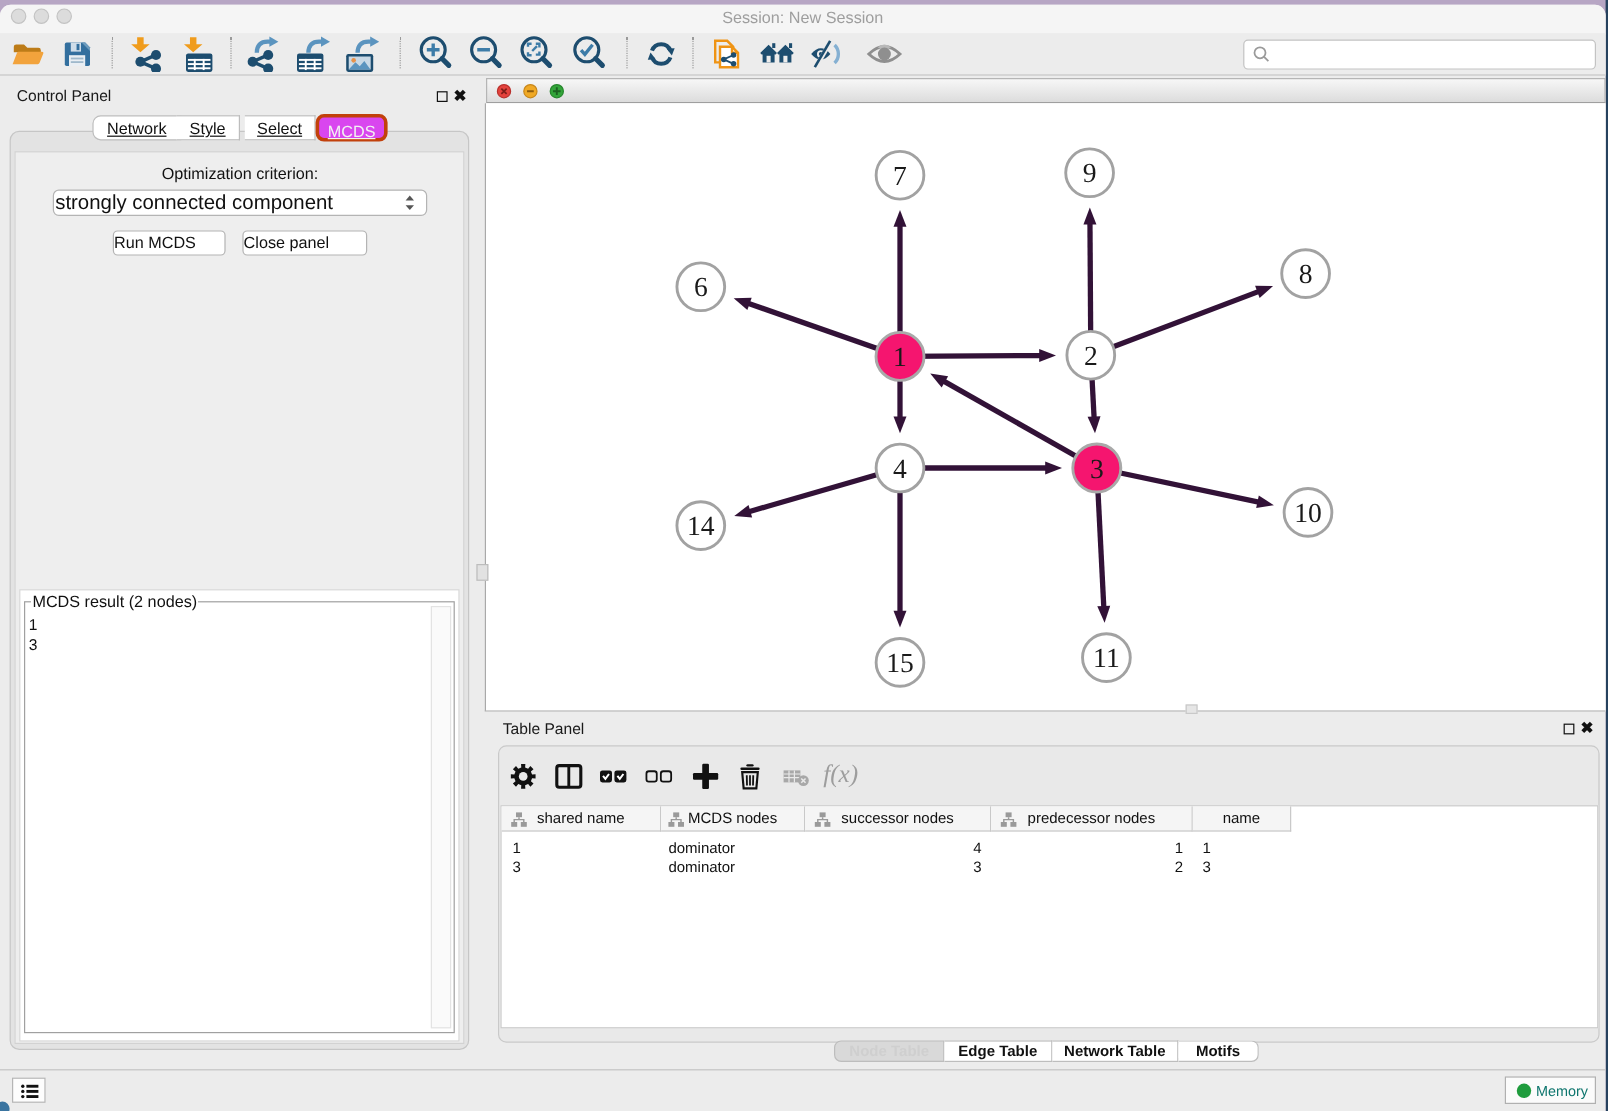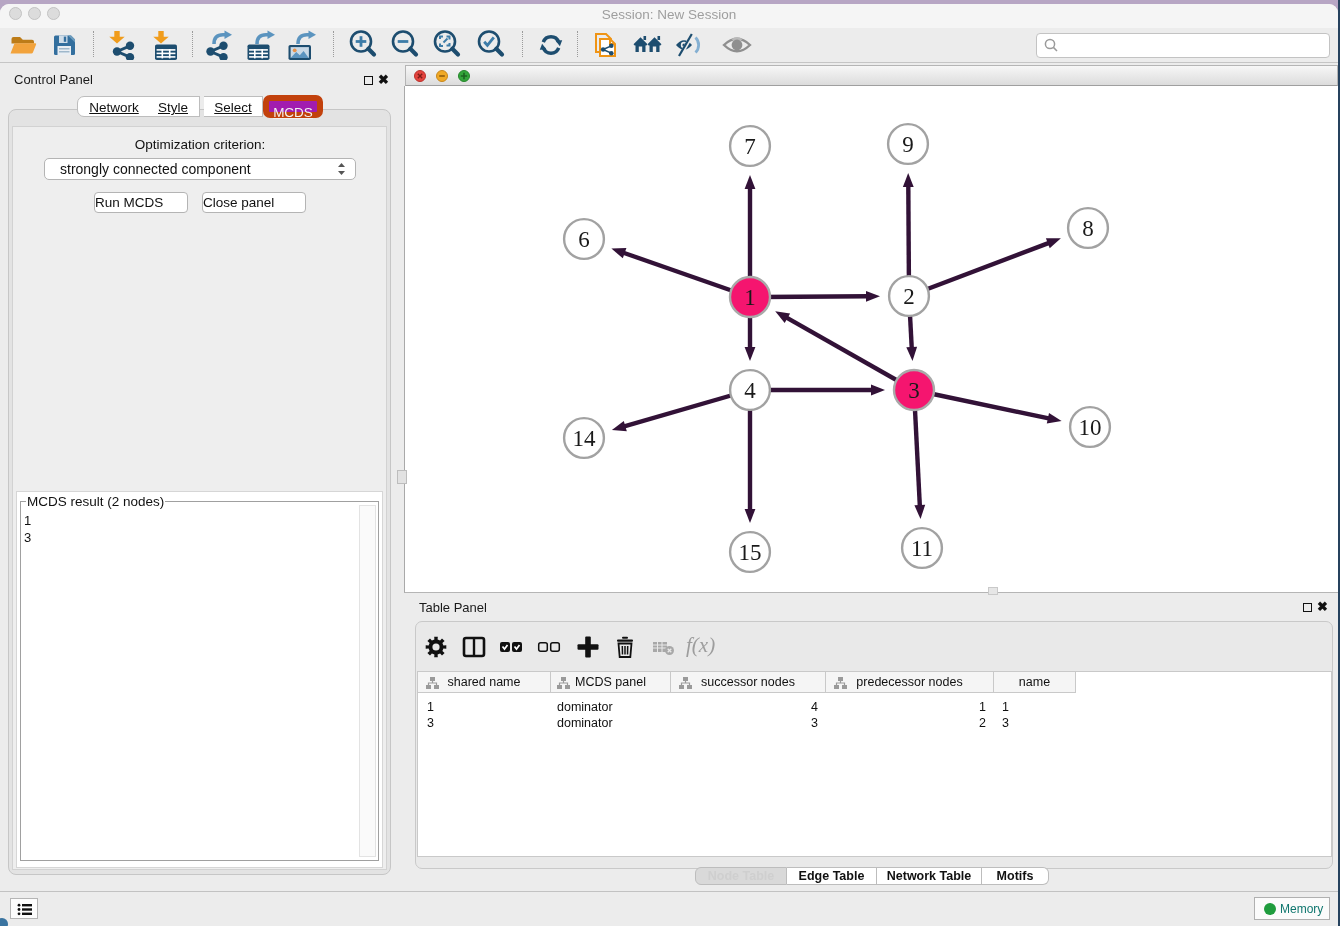--- a/index.html
+++ b/index.html
@@ -31,21 +31,21 @@
        box-sizing:border-box;font-size:13.5px;color:#111;
        text-align:center;line-height:21px;text-decoration:underline;}
   #cp-box{position:absolute;left:8px;top:109px;width:383px;height:766px;background:#e3e3e3;
           border:1px solid #c6c6c6;border-radius:8px;box-sizing:border-box;}
   #cp-inner{position:absolute;left:12px;top:126px;width:375px;height:744px;background:#eeeeee;
             border:1px solid #d2d2d2;box-sizing:border-box;}
   #optlabel{position:absolute;left:0;top:137px;width:400px;text-align:center;
             font-size:13.5px;color:#111;}
   #dropdown{position:absolute;left:44px;top:158px;width:312px;height:22px;background:#fff;
             border:1px solid #b4b4b4;border-radius:5px;box-sizing:border-box;
-            font-size:14px;color:#111;line-height:20px;padding-left:15px;}
+            font-size:17px;color:#111;line-height:20px;padding-left:1px;}
   .btn{position:absolute;top:192px;height:21px;background:#fff;border:1px solid #b4b4b4;
        border-radius:4px;box-sizing:border-box;font-size:13.5px;color:#111;
        line-height:19px;}
   #mcds-fs{position:absolute;left:16px;top:491px;width:367px;height:377px;box-sizing:border-box;
            background:#fff;border:1px solid #d6d6d6;}
   #mcds-fs fieldset{border:1px solid #a0a0a0;margin:2px 3px 0 3px;padding:0;width:359px;height:367px;
                     box-sizing:border-box;background:#fff;}
   #mcds-fs legend{font-size:13.5px;color:#111;margin-left:5px;padding:0 1px;}
   #mcds-text{position:absolute;left:7px;top:21px;font-size:13px;color:#111;line-height:16.5px;}
   #mcds-sb{position:absolute;right:6px;top:13px;width:15px;height:350px;background:#fafafa;
@@ -224,21 +224,21 @@
 </div>
 
 <div id="cp-title">Control Panel</div>
 <div class="floatsq" style="left:364px;top:76px;"></div>
 <div class="closex" style="left:378px;top:72px;">✖</div>
 <div id="cp-box"></div>
 <div id="cp-inner"></div>
 <div class="tab" style="left:77px;width:74px;border-radius:7px 0 0 7px;">Network</div>
 <div class="tab" style="left:147px;width:53px;border-left:none;">Style</div>
 <div class="tab" style="left:204px;width:59px;border-left:none;">Select</div>
-<div class="tab" style="left:263px;width:60px;border:6px solid #c2410c;background:#a21caf;color:#f2f2f2;border-radius:7px;top:95px;height:23px;line-height:23px;">MCDS</div>
+<div class="tab" style="left:263px;width:60px;border:3px solid #c2410c;background:#d946ef;color:#f2f2f2;border-radius:7px;top:95px;height:23px;line-height:23px;">MCDS</div>
 <div id="optlabel">Optimization criterion:</div>
 <div id="dropdown">strongly connected component
   <svg width="9" height="14" style="position:absolute;right:9px;top:3px;" viewBox="0 0 9 14">
     <path d="M1 5 L4.5 1 L8 5 Z" fill="#555"></path>
       <path d="M1 9 L4.5 13 L8 9 Z" fill="#555"></path>
   </svg>
 </div>
 <div class="btn" style="left:94px;width:94px;">Run MCDS</div>
 <div class="btn" style="left:202px;width:104px;">Close panel</div>
 <div id="mcds-fs">
@@ -383,21 +383,21 @@
     <rect x="9" y="9" width="5" height="4" fill="#9a9a9a"></rect>
   </svg>
 <svg class="abs" style="left:833px;top:676px;z-index:3;" width="15" height="14" viewBox="0 0 15 14">
     <rect x="5" y="1" width="5" height="4" fill="#9a9a9a"></rect>
     <path d="M7.5 5 v2 M3.5 11 v-4 h8 v4" fill="none" stroke="#9a9a9a" stroke-width="1.2"></path>
     <rect x="1" y="9" width="5" height="4" fill="#9a9a9a"></rect>
     <rect x="9" y="9" width="5" height="4" fill="#9a9a9a"></rect>
   </svg>
 <div id="tp-table">
   <div class="th" style="left:0;width:133px;border-left:none;">shared name</div>
-  <div class="th" style="left:133px;width:120px;">MCDS panel</div>
+  <div class="th" style="left:133px;width:120px;">MCDS nodes</div>
   <div class="th" style="left:253px;width:155px;">successor nodes</div>
   <div class="th" style="left:408px;width:168px;">predecessor nodes</div>
   <div class="th" style="left:576px;width:82px;">name</div>
   <div class="td" style="left:9px;top:27px;">1</div>
   <div class="td" style="left:139px;top:27px;">dominator</div>
   <div class="td" style="left:253px;top:27px;width:147px;text-align:right;">4</div>
   <div class="td" style="left:408px;top:27px;width:160px;text-align:right;">1</div>
   <div class="td" style="left:584px;top:27px;">1</div>
   <div class="td" style="left:9px;top:43px;">3</div>
   <div class="td" style="left:139px;top:43px;">dominator</div>

